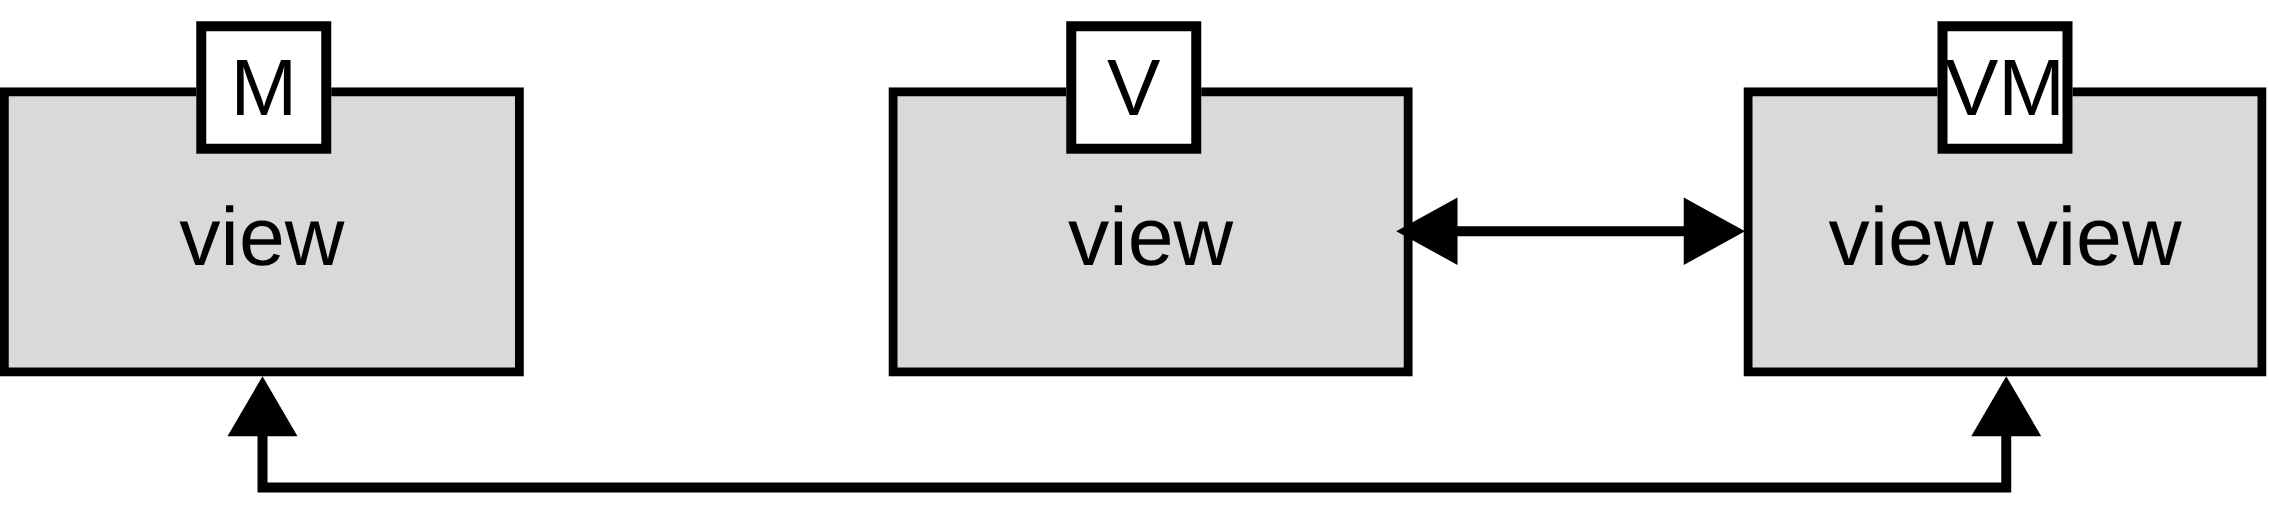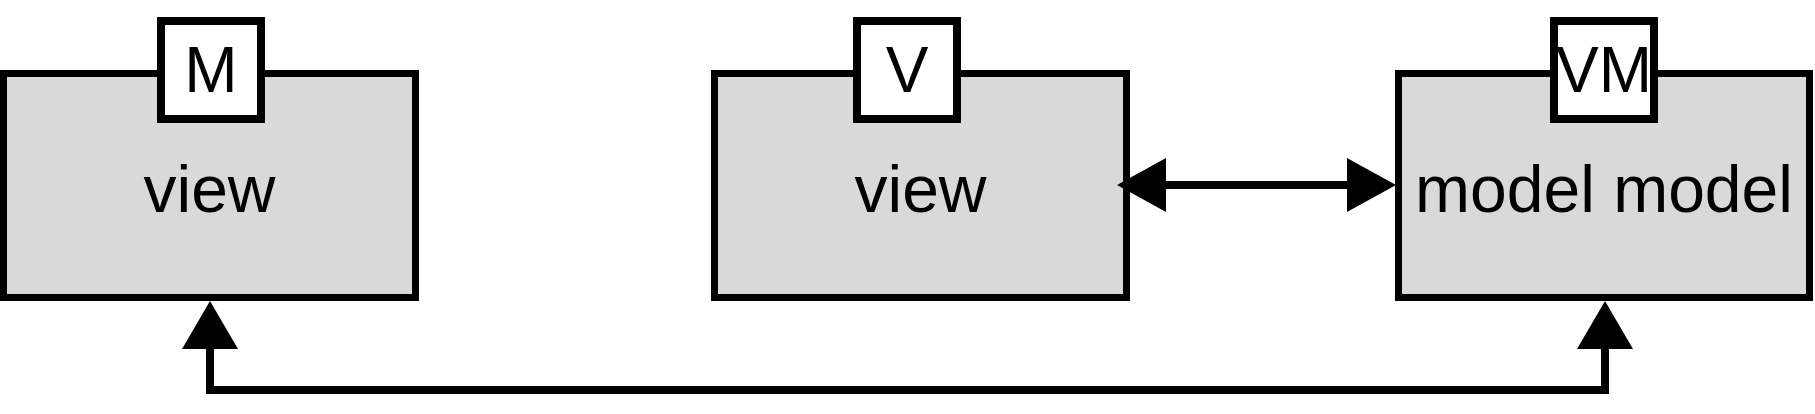--- a/index.html
+++ b/index.html
@@ -82,21 +82,21 @@
   </div>
 
   <div class="box" id="box-view">
     <span class="label">view</span>
   </div>
   <div class="tab" id="tab-view">
     <span class="tag">V</span>
   </div>
 
   <div class="box" id="box-viewmodel">
-    <span class="label">model model</span>
+    <span class="label">view view</span>
   </div>
   <div class="tab" id="tab-viewmodel">
     <span class="tag">VM</span>
   </div>
 
   <svg id="arrow-layer" viewBox="0 0 1815 414" xmlns="http://www.w3.org/2000/svg">
 
     <g>
       <line x1="1150" y1="185" x2="1360" y2="185" stroke="#000000" stroke-width="8"></line>
       <polygon points="1117,185 1166,158 1166,212" fill="#000000"></polygon>

